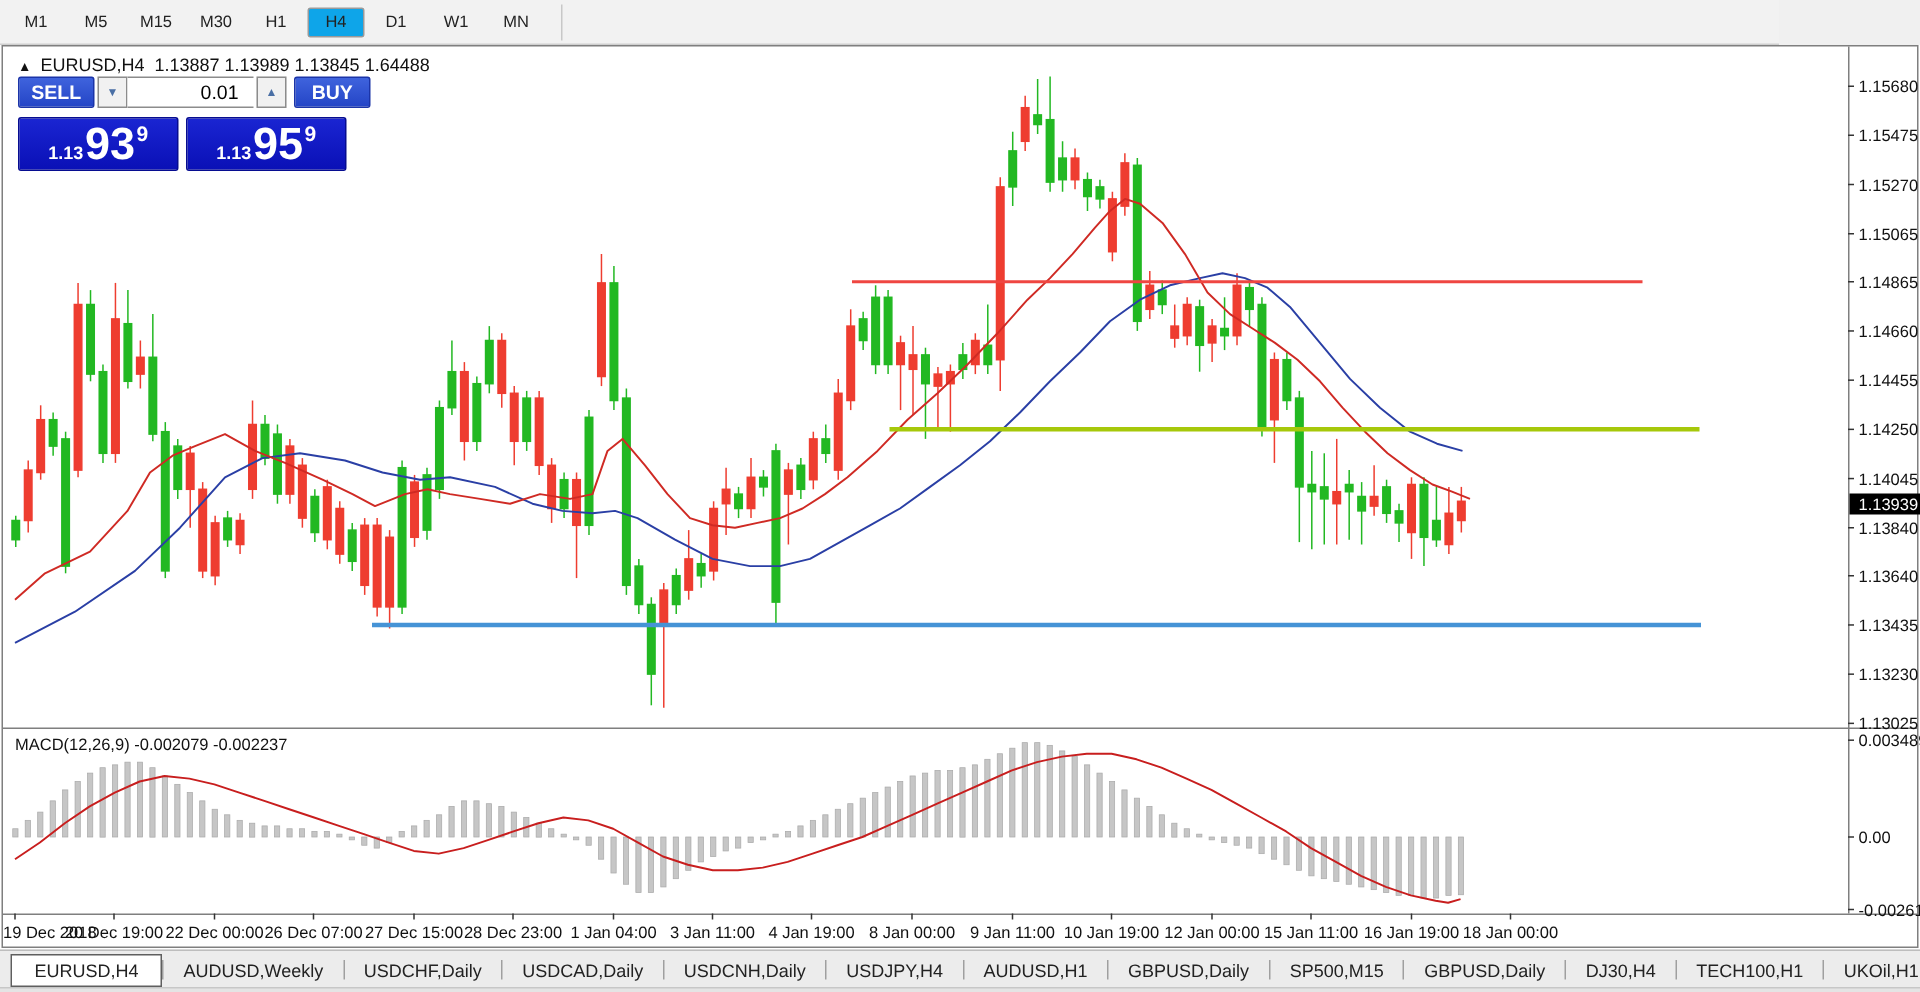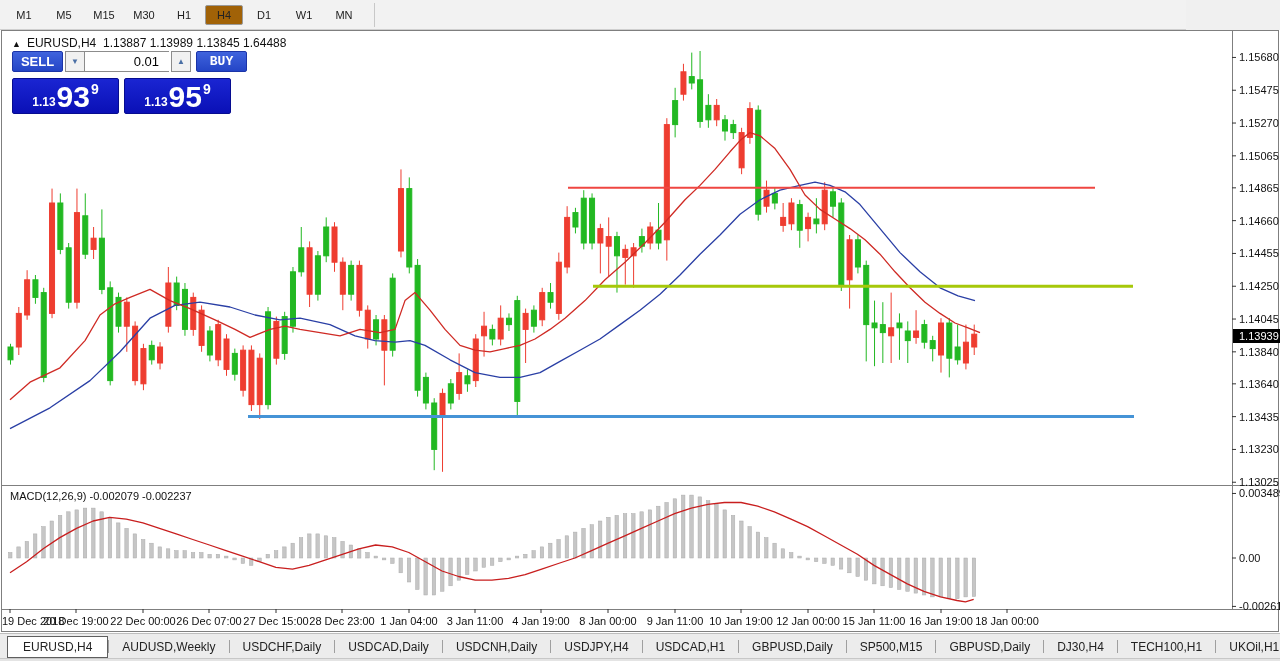--- a/index.html
+++ b/index.html
@@ -2,34 +2,34 @@
 <html><head>
 <meta charset="utf-8">
 <style>
   html,body{margin:0;padding:0;width:1280px;height:661px;overflow:hidden;
     font-family:"Liberation Sans",sans-serif;background:#f0f0f0;}
   
   .toolbar{position:absolute;left:0;top:0;width:1186px;height:29px;background:#f2f2f2;
     border-bottom:1px solid #cfcfcf;display:flex;align-items:center;}
   .tf-btn{min-width:26px;padding:3px 5px;margin:0 1px;text-align:center;font-size:11px;color:#222;
     border:1px solid transparent;border-radius:2px;cursor:default;}
-  .tf-btn.active{background:#a16207;border:1px solid #9a9a9a;}
+  .tf-btn.active{background:#0ea5e9;border:1px solid #9a9a9a;}
   .tb-sep{width:1px;height:24px;background:#c8c8c8;margin-left:10px;}
   
   .chart-host{position:absolute;left:0;top:30px;width:1184px;height:603px;background:#ffffff;}
   svg text{font-family:"Liberation Sans",sans-serif;}
   
   .chart-title{position:absolute;left:12px;top:36px;font-size:12px;color:#111;white-space:nowrap;}
   .chart-title .tri{font-size:9px;margin-right:6px;}
   .oneclick{position:absolute;left:12px;top:51px;width:242px;}
   .oc-row1{display:flex;height:21px;}
   .btn-blue{background:linear-gradient(#3f63dd,#2445c6);color:#fff;font-size:13px;font-weight:bold;
     border:1px solid #1b34a8;border-radius:2px;display:flex;align-items:center;justify-content:center;}
   .sell-btn{width:49px;}
-  .buy-btn{width:49px;margin-left:5px;font-family:Liberation Mono, monospace;}
+  .buy-btn{width:49px;margin-left:5px;}
   .spin{width:18px;background:#f1f1f1;border:1px solid #8c8c8c;display:flex;align-items:center;
     justify-content:center;font-size:8px;color:#4a6fa5;margin-left:2px;}
   .vol{width:64px;border:1px solid #8c8c8c;border-left:none;border-right:none;font-size:13px;color:#000;
     text-align:right;padding:0 10px;outline:none;font-family:"Liberation Sans",sans-serif;}
   .oc-row2{display:flex;margin-top:6px;height:36px;}
   .px-box{background:linear-gradient(#1a25d2,#0a10b6);border:1px solid #060c90;border-radius:2px;
     color:#fff;display:flex;align-items:flex-end;justify-content:center;width:105px;}
   .px-box+.px-box{margin-left:5px;}
   .px-small{font-size:12px;font-weight:bold;margin:0 1px 4px 0;}
   .px-big{font-size:30px;font-weight:bold;line-height:30px;margin-bottom:1px;}
@@ -532,21 +532,21 @@
       <div class="tab">AUDUSD,Weekly</div>
       <div class="tab-sep"></div>
       <div class="tab">USDCHF,Daily</div>
       <div class="tab-sep"></div>
       <div class="tab">USDCAD,Daily</div>
       <div class="tab-sep"></div>
       <div class="tab">USDCNH,Daily</div>
       <div class="tab-sep"></div>
       <div class="tab">USDJPY,H4</div>
       <div class="tab-sep"></div>
-      <div class="tab">USDCAD,H1</div>
+      <div class="tab">AUDUSD,H1</div>
       <div class="tab-sep"></div>
       <div class="tab">GBPUSD,Daily</div>
       <div class="tab-sep"></div>
       <div class="tab">SP500,M15</div>
       <div class="tab-sep"></div>
       <div class="tab">GBPUSD,Daily</div>
       <div class="tab-sep"></div>
       <div class="tab">DJ30,H4</div>
       <div class="tab-sep"></div>
       <div class="tab">TECH100,H1</div>

